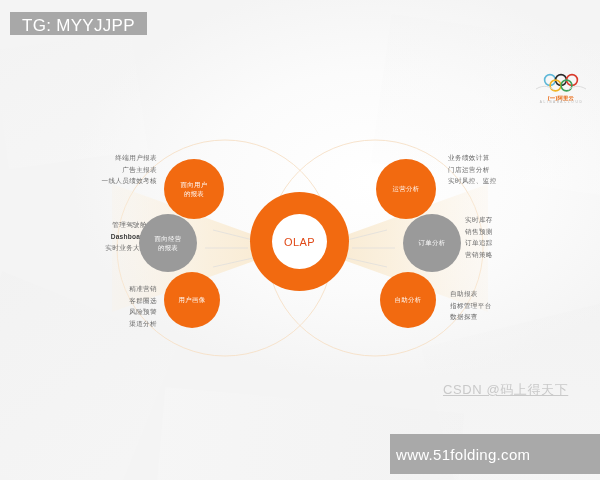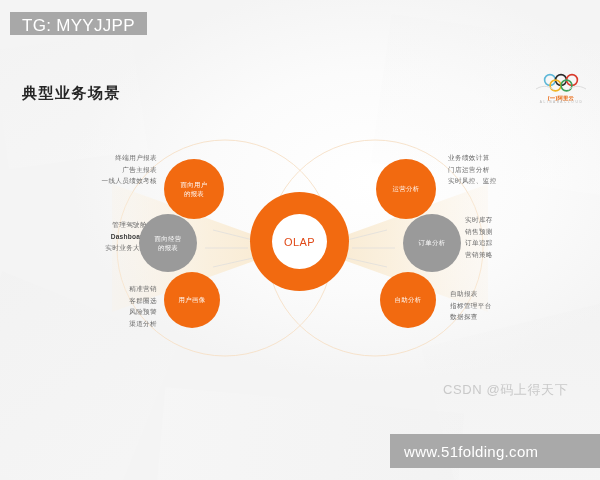--- a/index.html
+++ b/index.html
@@ -193,34 +193,35 @@
   
   #csdn-watermark {
     position: absolute;
     left: 443px;
     top: 381px;
     font-size: 13px;
     color: #c9c9c9;
     letter-spacing: .6px;
     white-space: nowrap;
     z-index: 30;
+    text-decoration: underline;
   }
   #site-bar {
     position: absolute;
     left: 390px;
     top: 434px;
     width: 210px;
-    height: 34px;
+    height: 40px;
     background: #a9a9a9;
     color: #ffffff;
     font-size: 15px;
     letter-spacing: .3px;
     display: flex;
     align-items: center;
-    padding-left: 14px;
+    padding-left: 6px;
     box-sizing: border-box;
     z-index: 30;
     white-space: nowrap;
   }
 </style>
 </head>
 <body>
 
 <div id="slide">
 
@@ -257,21 +258,20 @@
         <line x1="213" y1="137" x2="253" y2="128"></line>
         <line x1="387" y1="100" x2="347" y2="110"></line>
         <line x1="395" y1="118" x2="352" y2="118"></line>
         <line x1="387" y1="137" x2="347" y2="128"></line>
       </g>
     </svg>
   </div>
 
   <div id="tg-tag">TG: MYYJJPP</div>
 
-  <div id="slide-title">典型业务场景</div>
 
   <div id="brand-logo">
     <svg class="rings" width="62" height="22" viewBox="0 0 62 22" aria-hidden="true">
       <g fill="none" stroke-width="1.6">
         <circle cx="20" cy="8" r="5.4" stroke="#5fb8d8"></circle>
         <circle cx="31" cy="8" r="5.4" stroke="#2b2b2b"></circle>
         <circle cx="42" cy="8" r="5.4" stroke="#d93a2b"></circle>
         <circle cx="25.5" cy="13.5" r="5.4" stroke="#f0b323"></circle>
         <circle cx="36.5" cy="13.5" r="5.4" stroke="#3f9f5a"></circle>
         <path d="M6 17 C 14 12, 20 15, 24 18" stroke="#dcdcdc" stroke-width="1"></path>

